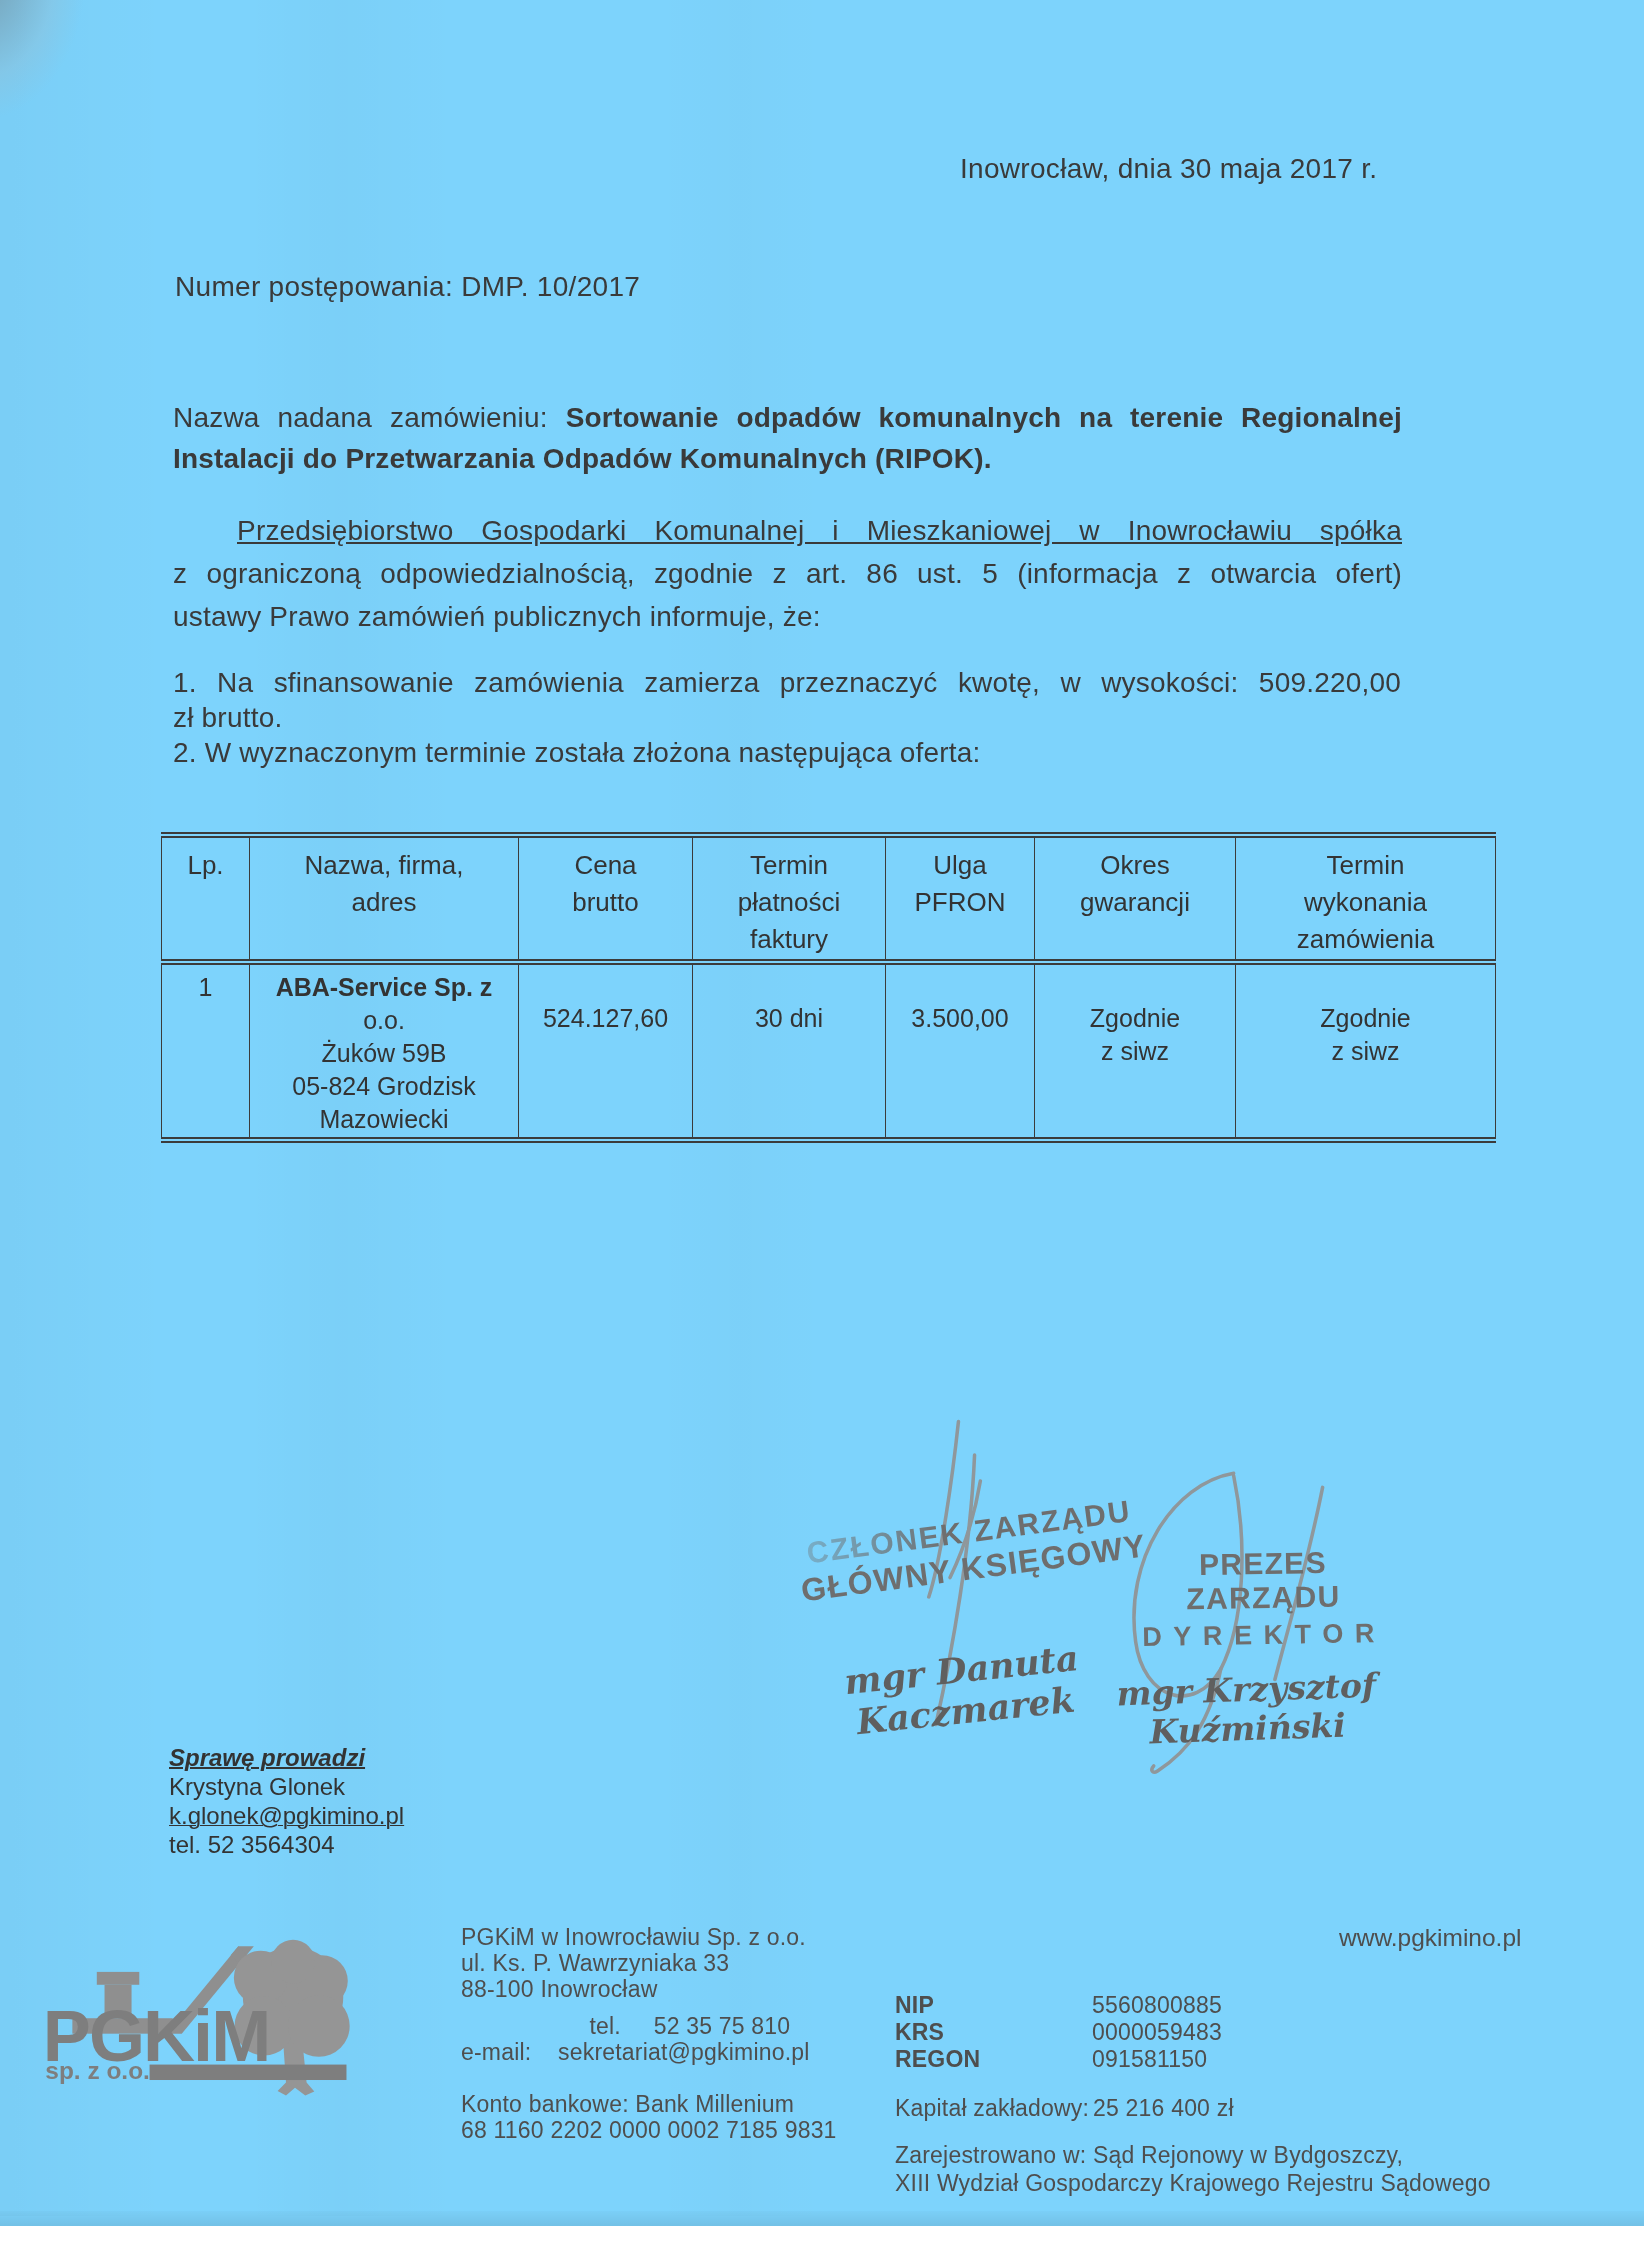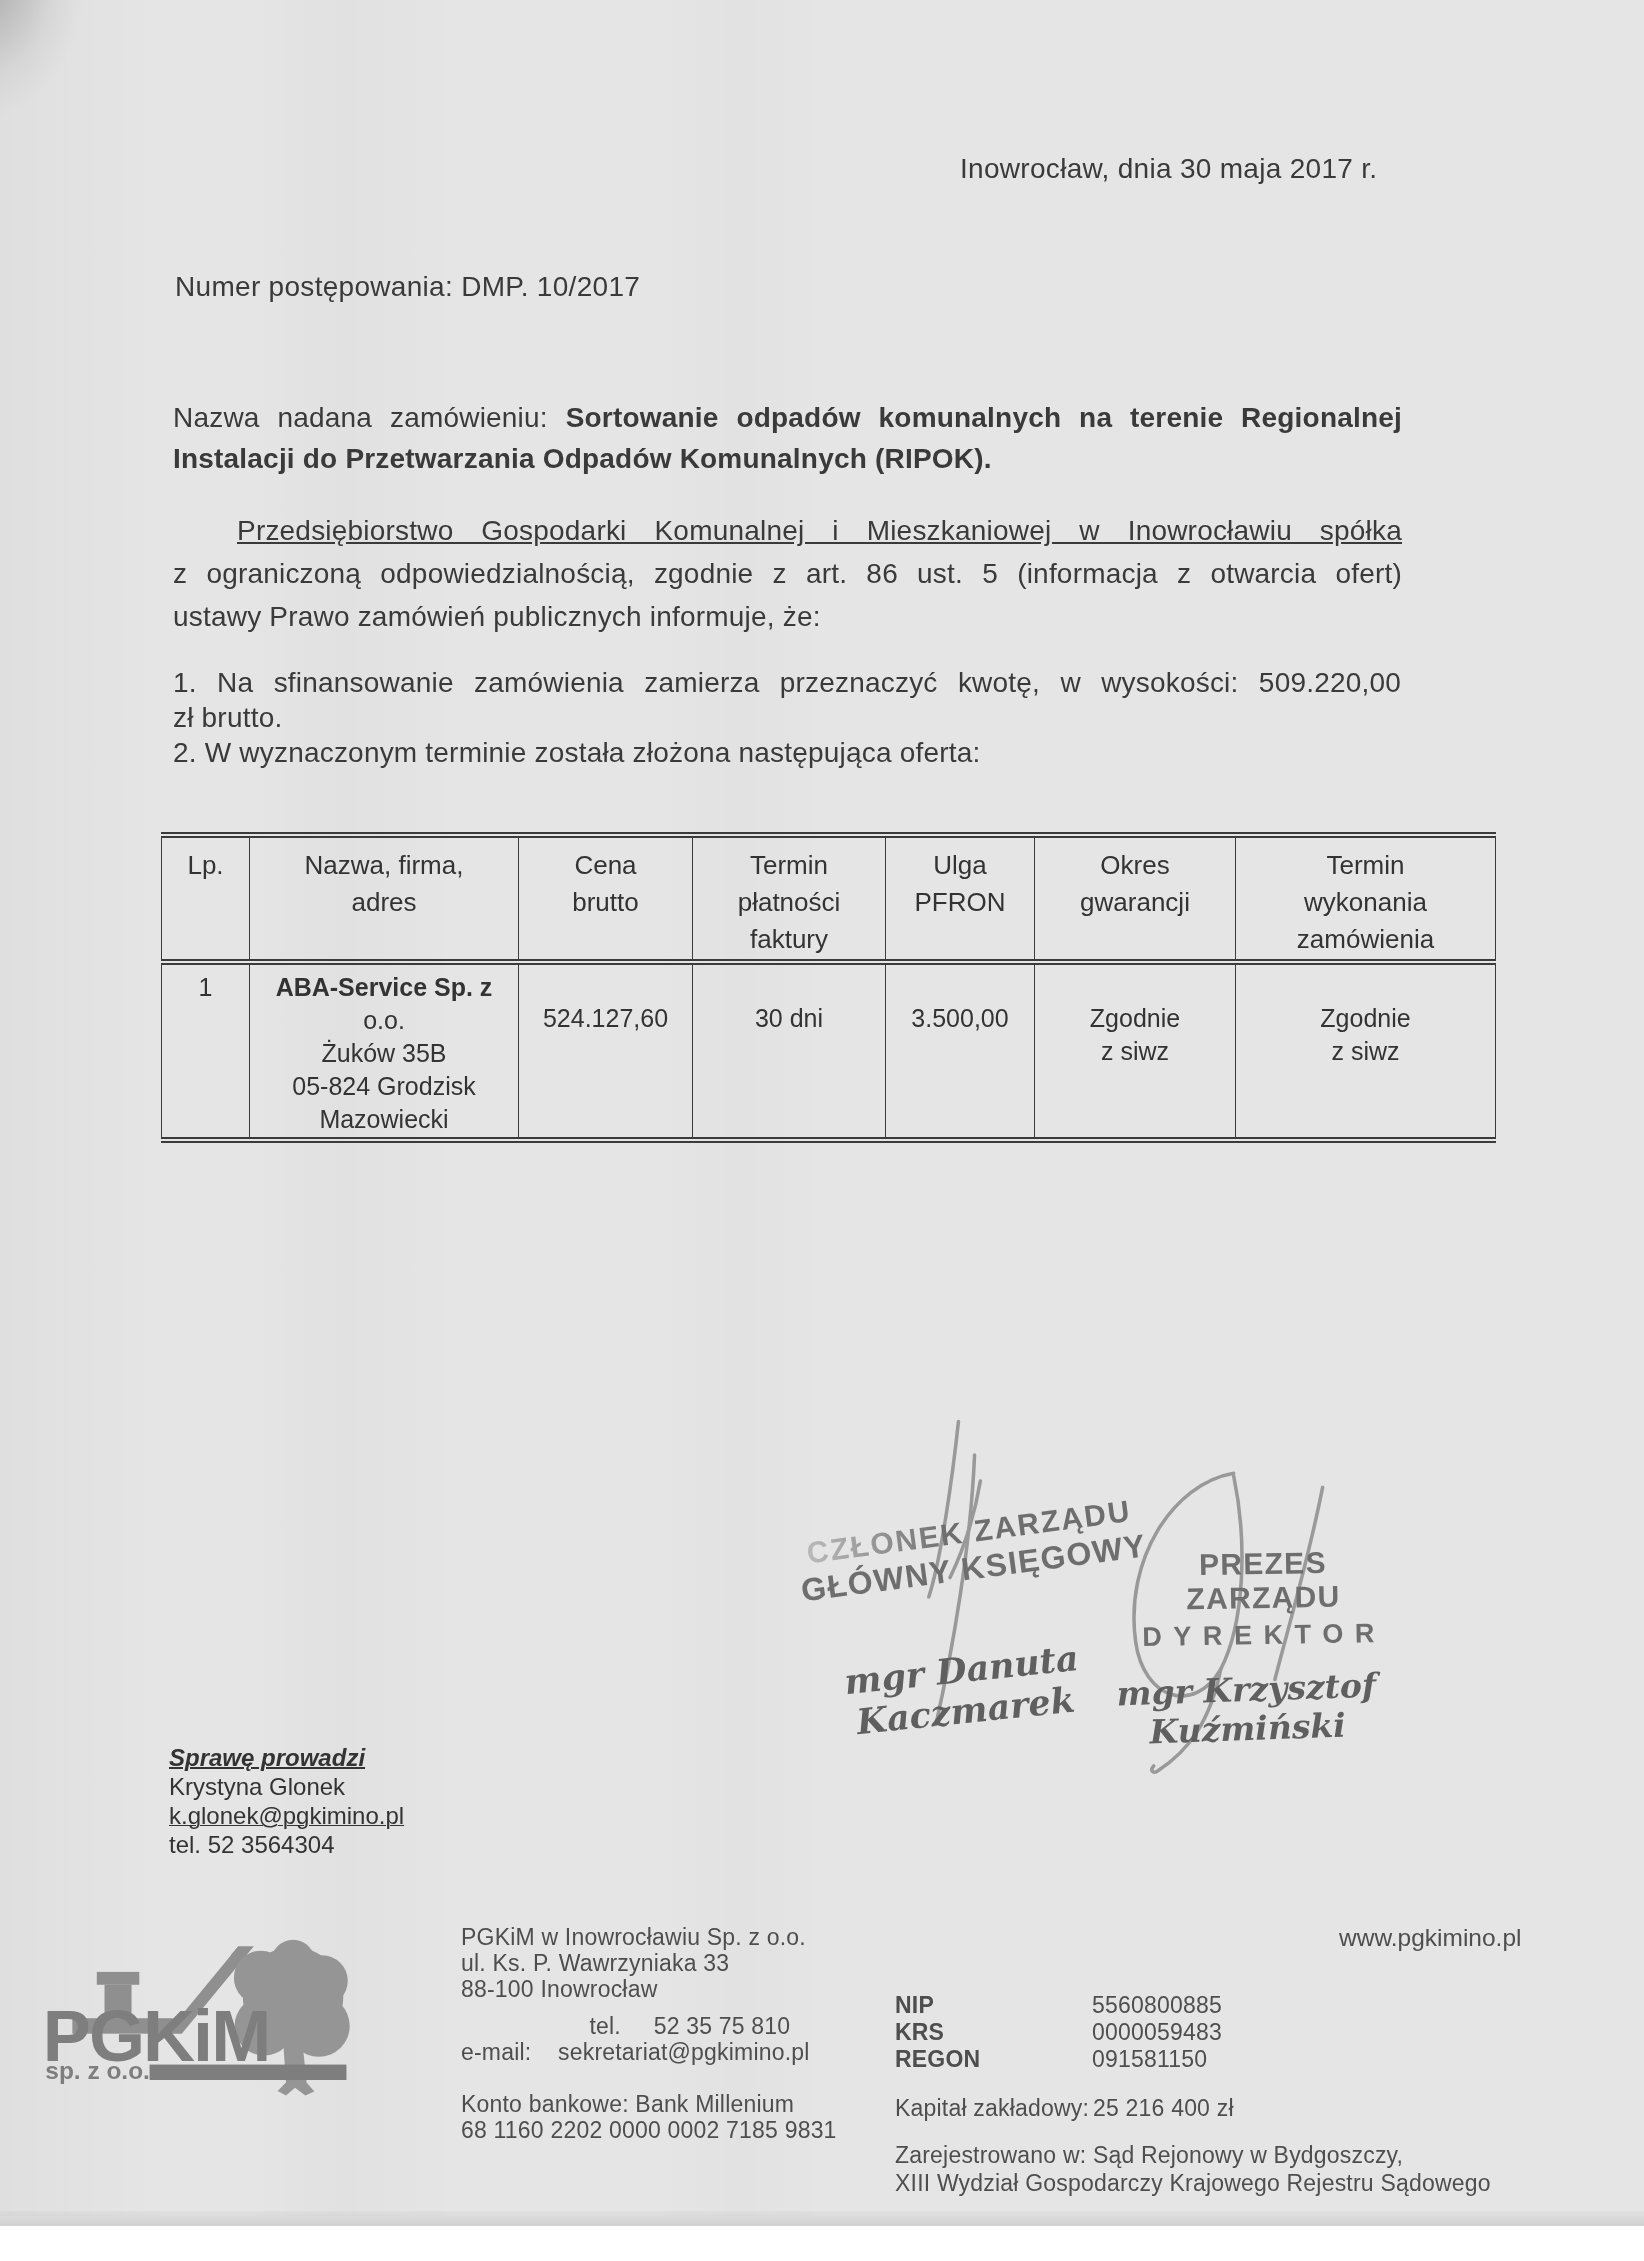--- a/index.html
+++ b/index.html
@@ -1,17 +1,17 @@
 <!DOCTYPE html>
 <html style="font-size:10.3px"><head>
 <meta charset="utf-8">
 <style>
   html,body{margin:0;padding:0;background:#ffffff;}
   #canvas{
-    position:relative;width:1644px;height:2261px;background:#e5e5e5;overflow:hidden;
+    position:relative;width:1644px;height:2261px;background:#7dd3fc;overflow:hidden;
     font-family:"Liberation Sans",sans-serif;color:#3a3a3a;
   }
   .abs{position:absolute;}
   
   .corner-smudge{left:0;top:0;width:167px;height:206px;
     background:radial-gradient(ellipse 135px 187px at -19.3px -26px, rgba(110,110,110,.5), rgba(170,170,170,.18) 55%, rgba(255,255,255,0) 78%);}
   .streak{top:0;height:2216px;opacity:.5;pointer-events:none;}
   .s1{left:245px;width:213px;background:linear-gradient(90deg,rgba(0,0,0,0) 0%,rgba(0,0,0,.035) 45%,rgba(0,0,0,0) 100%);}
   .s2{left:657px;width:167px;background:linear-gradient(90deg,rgba(0,0,0,0),rgba(0,0,0,.028) 50%,rgba(0,0,0,0));}
   .s3{left:0px;width:167px;background:linear-gradient(90deg,rgba(0,0,0,.05),rgba(0,0,0,0));}
@@ -152,21 +152,21 @@
             <div>zamówienia</div>
           </th>
       </tr>
     </thead>
     <tbody>
       <tr>
         <td class="c-lp">1</td>
         <td class="c-name">
           <div class="b">ABA-Service Sp. z</div>
           <div>o.o.</div>
-          <div>Żuków 35B</div>
+          <div>Żuków 59B</div>
           <div>05-824 Grodzisk</div>
           <div>Mazowiecki</div>
         </td>
         <td class="c-val">524.127,60</td>
         <td class="c-val">30 dni</td>
         <td class="c-val">3.500,00</td>
         <td class="c-val">
           <div>Zgodnie</div>
           <div>z siwz</div>
         </td>

